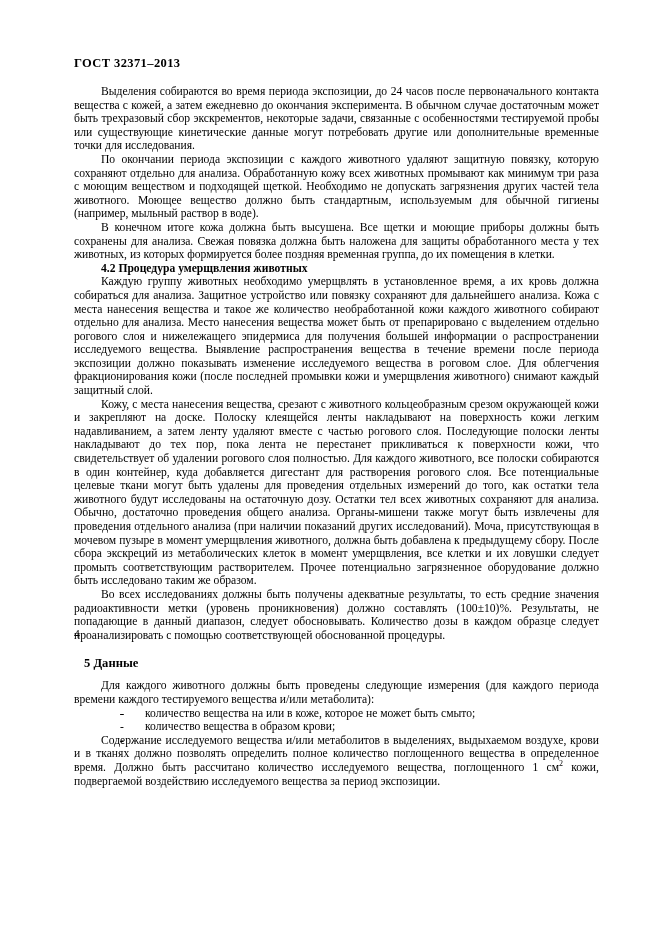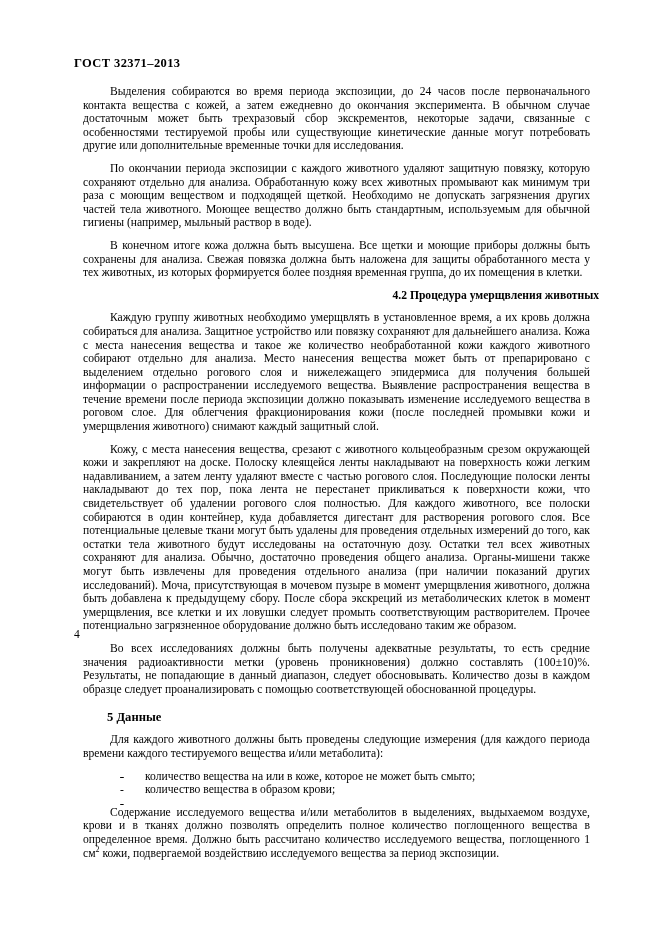--- a/index.html
+++ b/index.html
@@ -25,36 +25,36 @@
   }
   .doc-header {
     font-family: "Liberation Serif", serif;
     font-size: 12.5px;
     font-weight: bold;
     letter-spacing: 0.4px;
     margin: 0 0 14px 0;
     text-align: left;
   }
   p.para {
-    margin: 9px;
+    margin: 0;
     text-indent: 27px;
     font-size: 11.6px;
     line-height: 13.6px;
     text-align: justify;
   }
   h2.sub {
     margin: 0;
     text-indent: 27px;
     font-size: 11.6px;
     line-height: 13.6px;
     font-weight: bold;
-    text-align: right;
+    text-align: left;
   }
   h2.section {
-    margin: 14px 0 9px 33px;
+    margin: 14px 0 9px 10px;
     font-size: 12.6px;
     line-height: 14px;
     font-weight: bold;
     text-align: left;
   }
   ul.dashlist {
     list-style: none;
     margin: 0;
     padding: 0;
   }

